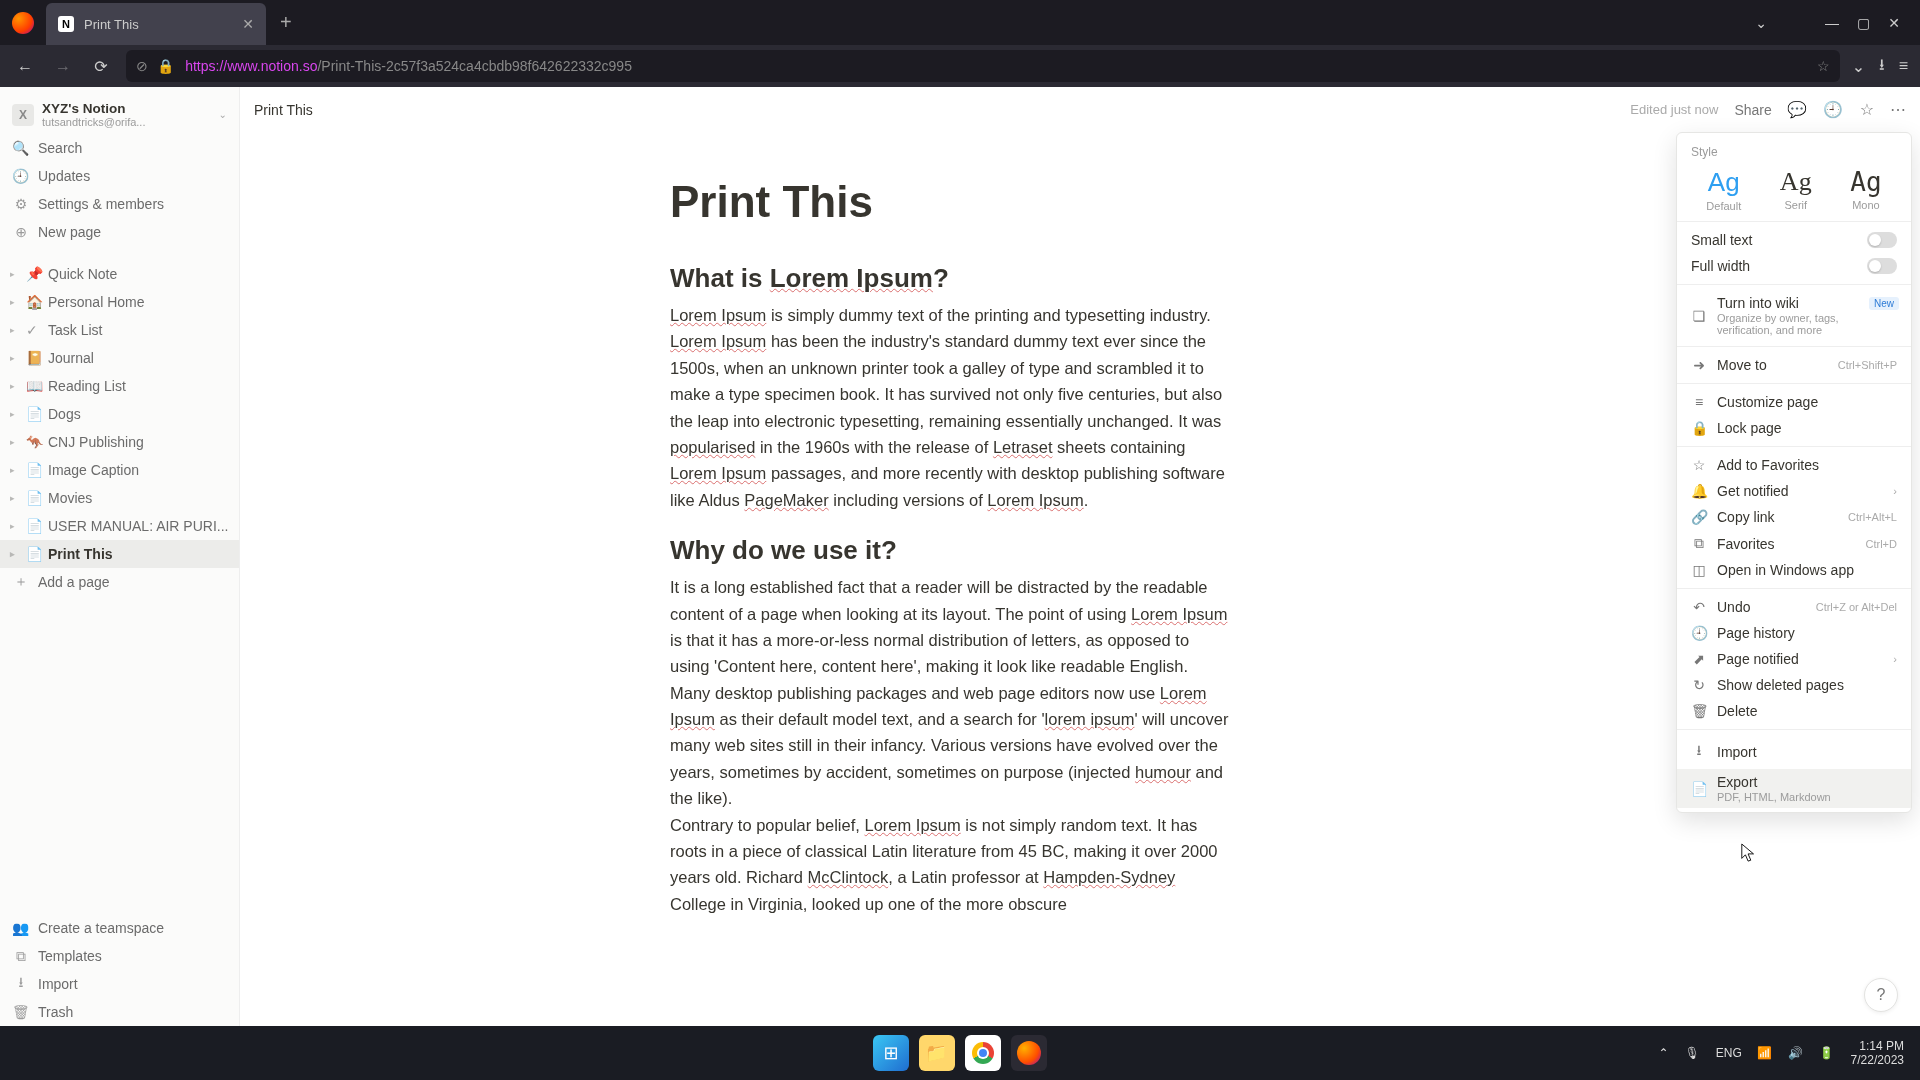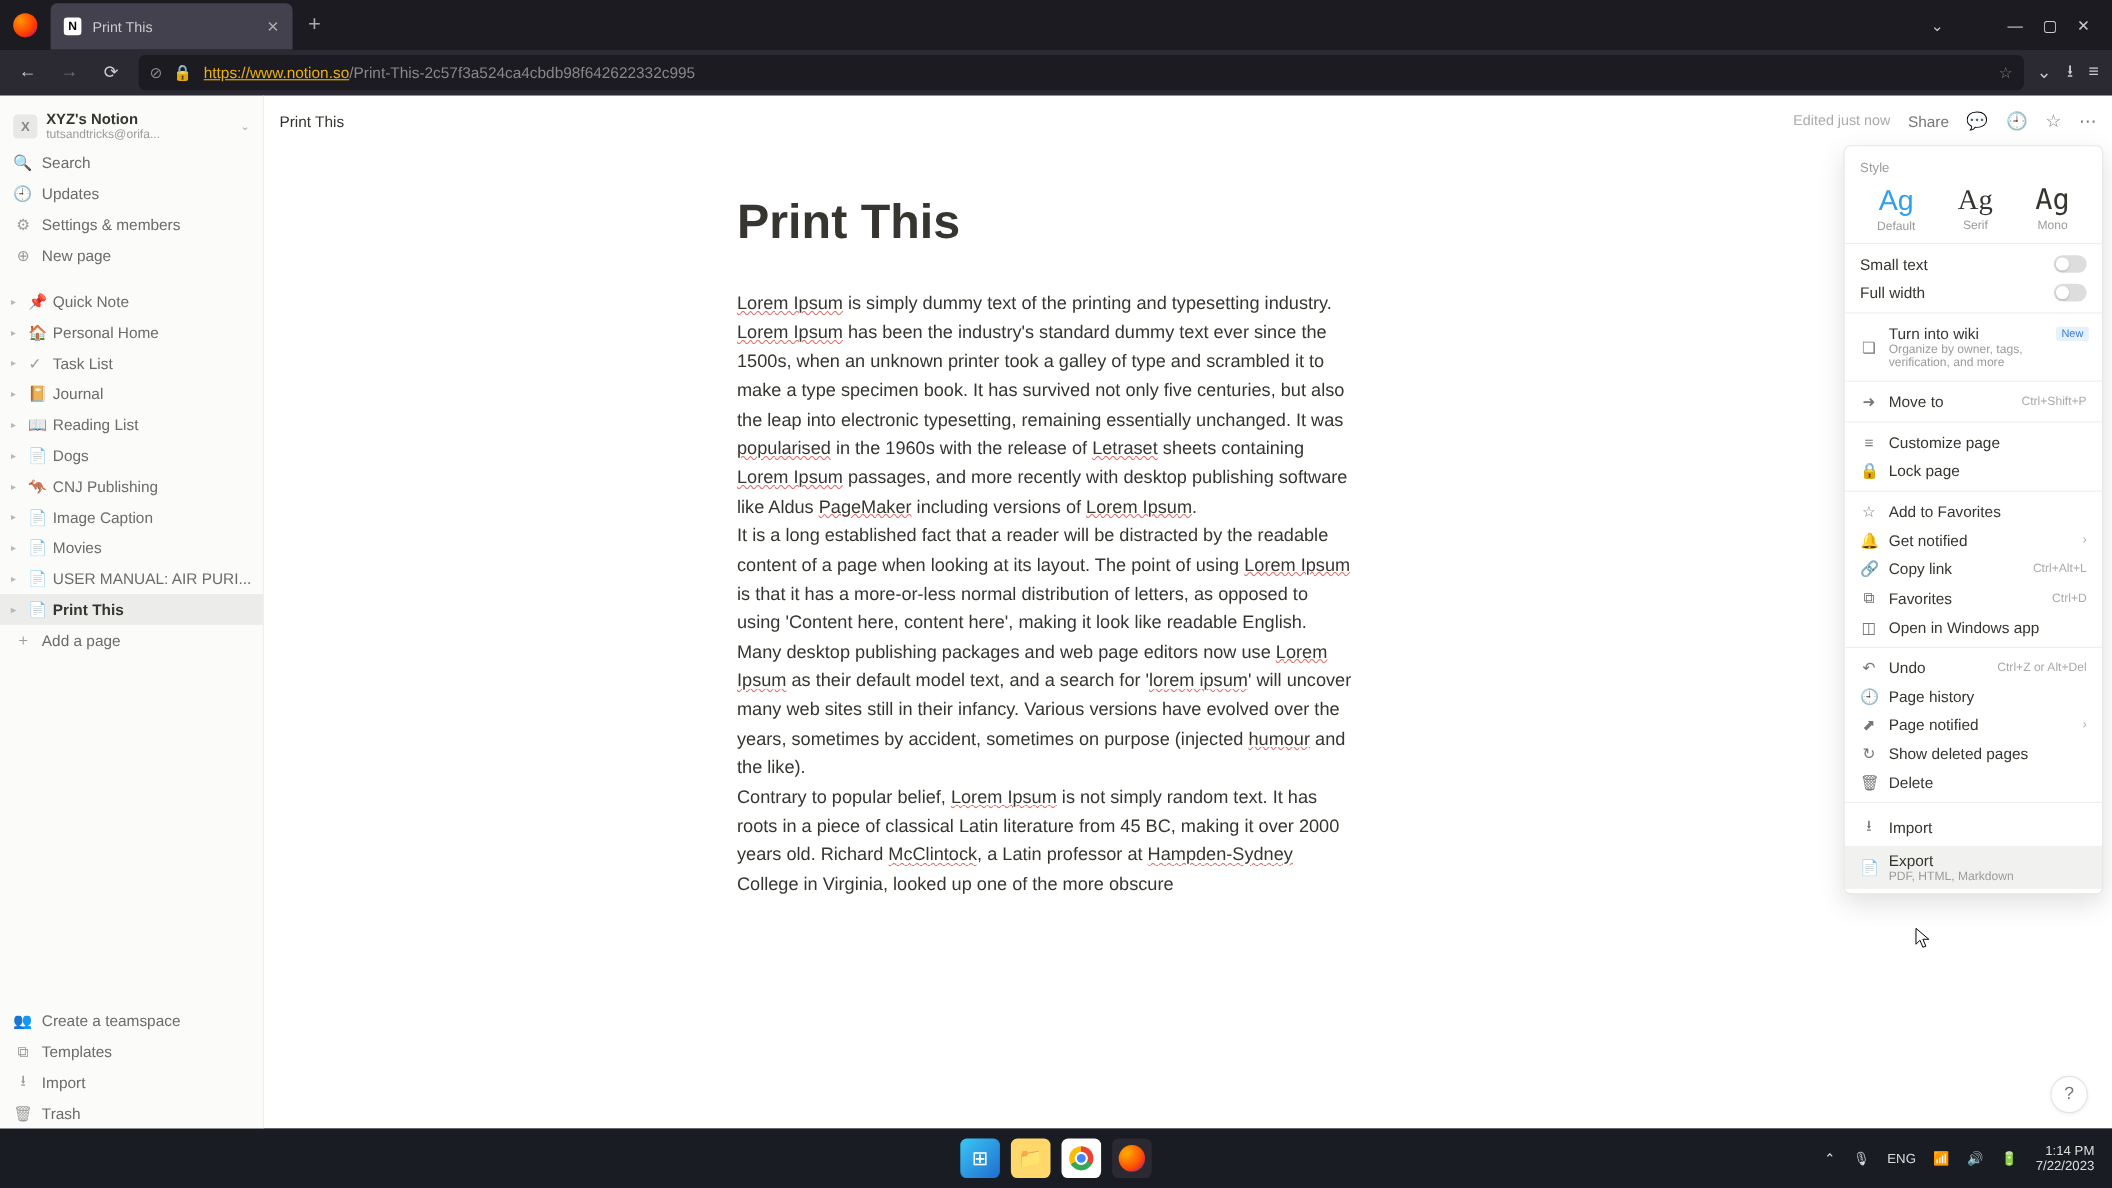--- a/index.html
+++ b/index.html
@@ -14,21 +14,21 @@
 .add-tab { color:#aaa; margin-left:14px; font-size:20px; }
 .win-ctrl { margin-left:auto; display:flex; gap:18px; padding-right:20px; color:#ccc; align-items:center;}
 .win-ctrl span{ font-size:14px;}
 .chev-down{ margin-right:40px; font-size:14px; color:#ccc;}
 
 .addr-bar { width:100%; height:42px; background:#2b2a33; display:flex; align-items:center; padding:0 12px; gap:12px;}
 .nav-btn { width:26px; height:26px; display:flex; align-items:center; justify-content:center; color:#ccc; border-radius:4px;}
 .nav-btn.disabled{opacity:.4;}
 .url-field { flex:1; background:#1c1b22; height:32px; border-radius:6px; display:flex; align-items:center; padding:0 10px; gap:10px; color:#888; font-size:14px;}
 .url-field .url-text{ color:#888;}
-.url-field .url-start{color:#eab308;text-decoration:underline;}
+.url-field .url-start{color:#d946ef;}
 .url-star{margin-left:auto;color:#888;}
 .addr-icons{display:flex; gap:14px; color:#ccc; align-items:center;}
 
 
 .page { width:100%; height:calc(1080px - 45px - 42px - 54px); background:#fff; display:flex; position:relative;}
 
 
 .sidebar { width:240px; background:#fbfbfa; height:100%; border-right:1px solid #eee; padding-top:8px; font-size:14px; color:#6b6b6b; display:flex; flex-direction:column;}
 .ws-header{ display:flex; align-items:center; padding:6px 12px; gap:8px;}
 .ws-badge{ width:22px; height:22px; background:#e8e8e6; color:#888; border-radius:4px; display:flex; align-items:center; justify-content:center; font-size:12px; font-weight:600;}
@@ -263,24 +263,26 @@
       <span class="ico">🕘</span>
       <span class="ico">☆</span>
       <span class="ico">⋯</span>
     </div>
   </div>
 
   <div class="main">
     <div class="article">
       <h1 class="title">Print This</h1>
 
+      <h2 class="h2"><span>What is </span><span class="wavy">Lorem Ipsum</span><span>?</span></h2>
       <p class="body-p">
         <span class="wavy">Lorem Ipsum</span><span> is simply dummy text of the printing and  typesetting industry. </span><span class="wavy">Lorem Ipsum</span><span> has been the industry's standard dummy text ever since the 1500s, when an unknown printer took a galley of type and scrambled it to make a type specimen book. It has survived not only five centuries, but also the leap into electronic typesetting, remaining essentially unchanged. It was </span><span class="wavy">popularised</span><span> in the 1960s with the release of </span><span class="wavy">Letraset</span><span> sheets containing </span><span class="wavy">Lorem Ipsum</span><span> passages, and more recently with desktop publishing software like Aldus </span><span class="wavy">PageMaker</span><span> including versions of </span><span class="wavy">Lorem Ipsum</span><span>.</span>
       </p>
 
+      <h2 class="h2">Why do we use it?</h2>
       <p class="body-p">
         <span>It is a long established fact that a reader will be distracted by the  readable content of a page when looking at its layout. The point of using </span><span class="wavy">Lorem Ipsum</span><span> is that it has a more-or-less normal distribution of letters, as opposed to using 'Content here, content here', making it look like readable English. Many desktop publishing packages and web page editors now use </span><span class="wavy">Lorem Ipsum</span><span> as their default model text, and a search for '</span><span class="wavy">lorem ipsum</span><span>' will uncover many web sites still in their infancy. Various versions have evolved over the years, sometimes by accident, sometimes on purpose (injected </span><span class="wavy">humour</span><span> and the like).</span>
       </p>
 
       <p class="body-p">
         <span>Contrary to popular belief, </span><span class="wavy">Lorem Ipsum</span><span> is not simply random text. It  has roots in a piece of classical Latin literature from 45 BC, making it over 2000 years old. Richard </span><span class="wavy">McClintock</span><span>, a Latin professor at </span><span class="wavy">Hampden-Sydney</span><span> College in Virginia, looked up one of the more obscure</span>
       </p>
     </div>
   </div>
 

